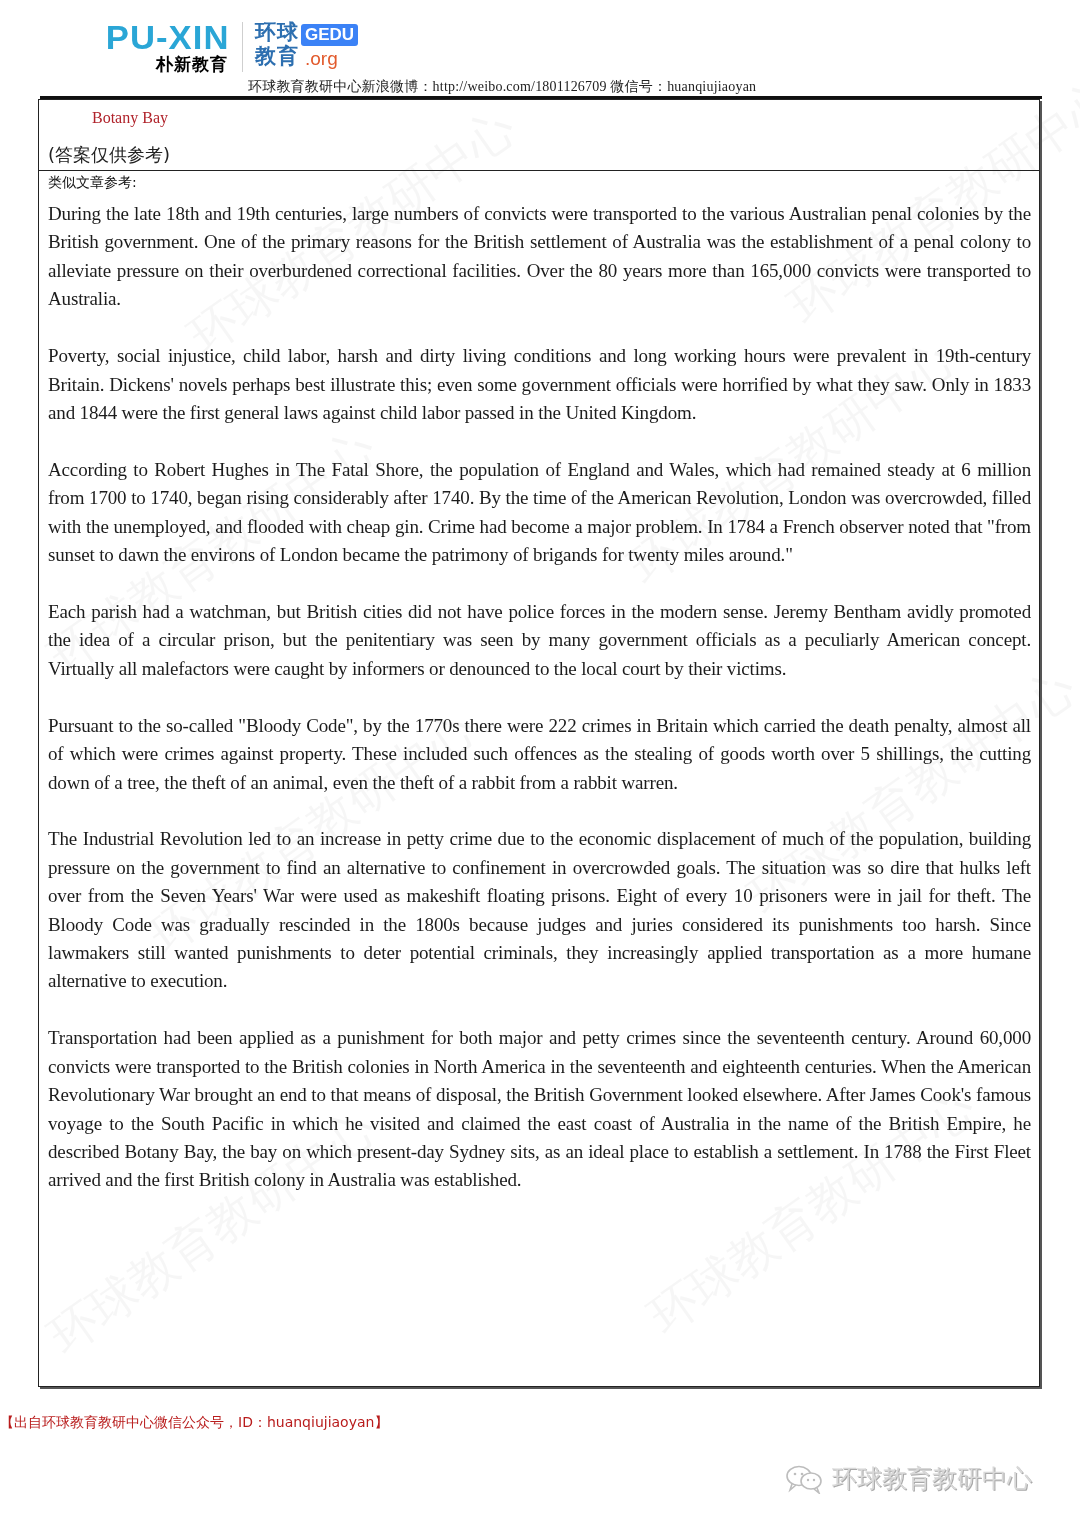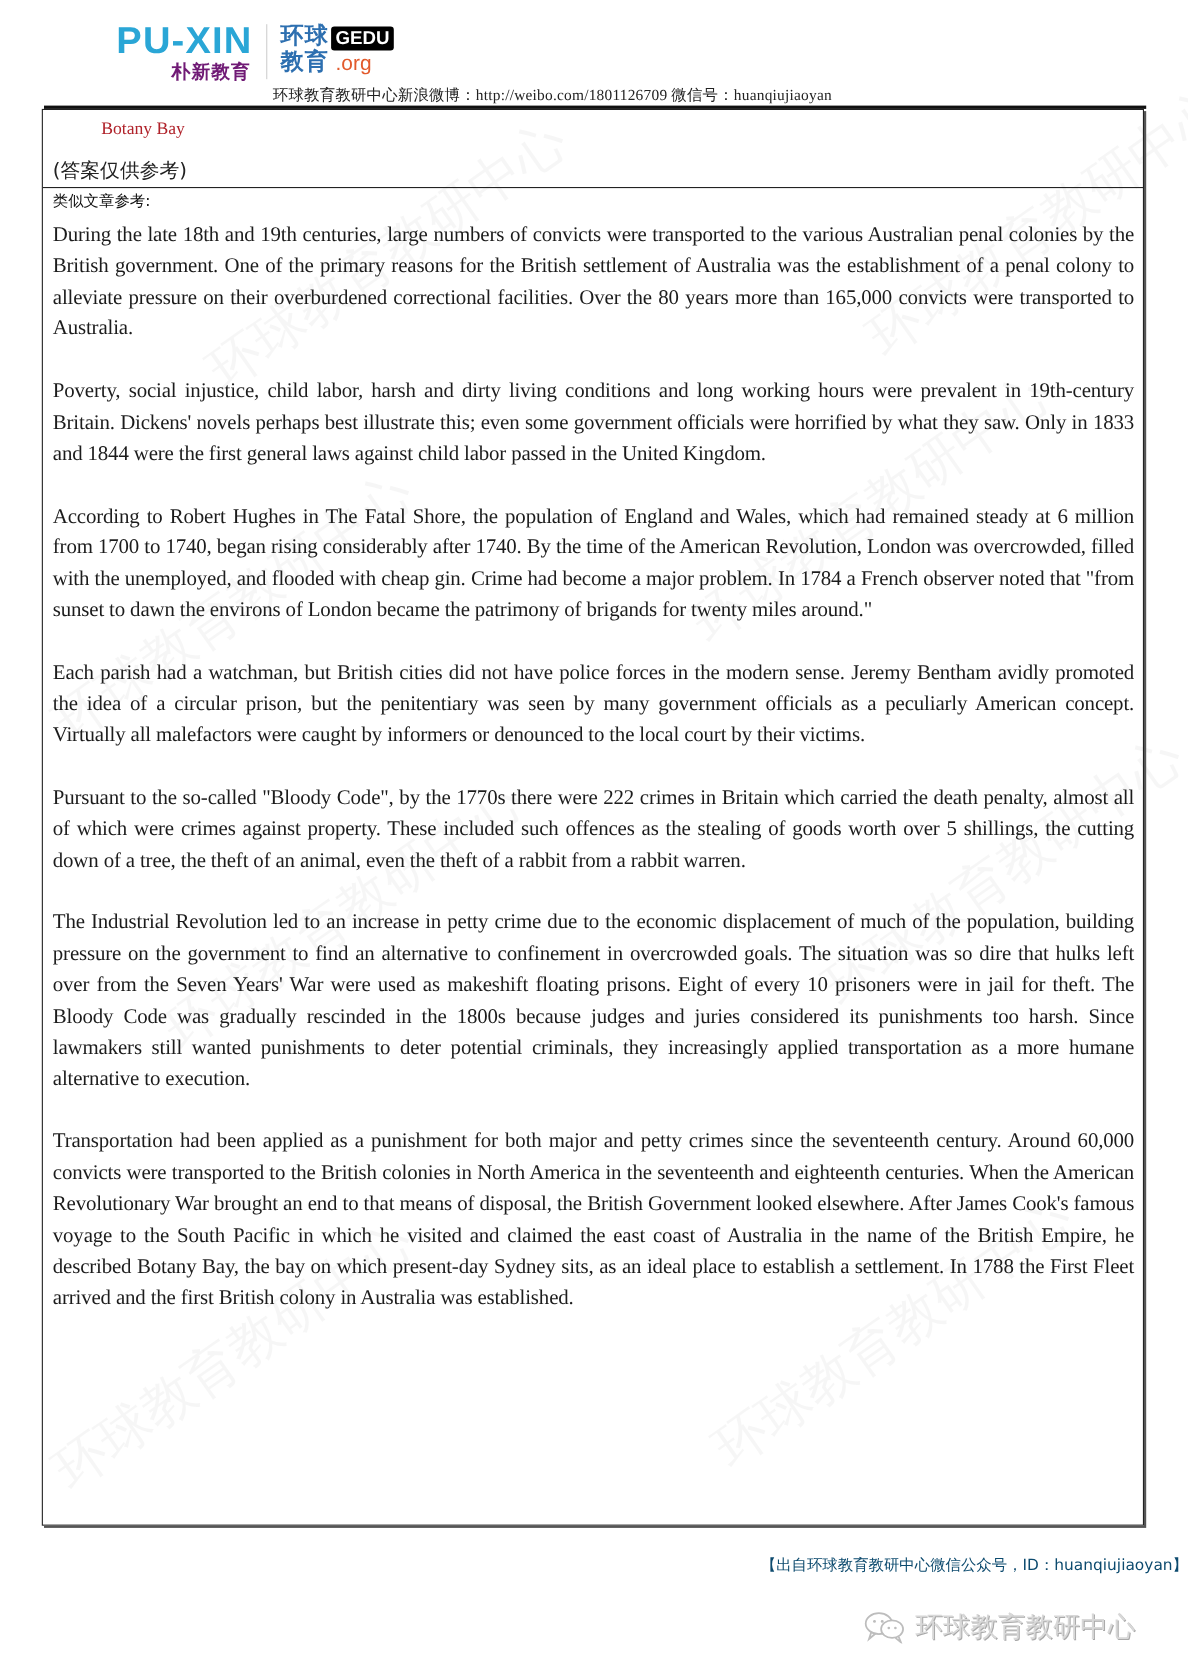--- a/index.html
+++ b/index.html
@@ -30,24 +30,24 @@
     .puxin-main {
       font-family: "Liberation Sans", "DejaVu Sans", sans-serif;
       font-weight: bold;
       font-size: 34px;
       letter-spacing: 1px;
       color: #2aa6d6;
       line-height: 34px;
       transform: scaleX(1.02);
     }
     .puxin-sub {
-      font-family: Liberation Sans, sans-serif;
+      font-family: Liberation Mono, monospace;
       font-weight: bold;
       font-size: 17px;
-      color: #701a75;
+      color: #000000;
       line-height: 20px;
       margin-top: 2px;
       letter-spacing: 1px;
     }
     .logo-divider {
       width: 1px;
       height: 50px;
       background: #cfcfcf;
       margin: 2px 12px 0 14px;
     }
@@ -63,21 +63,21 @@
       font-weight: bold;
       font-size: 21px;
       line-height: 24px;
       color: #2d6fb0;
       width: 46px;
       letter-spacing: 1px;
     }
     .gedu-badge {
       position: absolute;
       left: 46px; top: 4px;
-      background: #000000;
+      background: #3b82f6;
       color: #ffffff;
       font-family: "Liberation Sans", sans-serif;
       font-weight: bold;
       font-size: 17px;
       line-height: 22px;
       padding: 0 4px;
       border-radius: 3px;
     }
     .gedu-org {
       position: absolute;
@@ -158,24 +158,24 @@
       line-height: 28.4px;
       text-align: justify;
       color: #1c1c1c;
       letter-spacing: -0.15px;
     }
     .footer-source {
       position: absolute;
       left: 0;
       width: 1080px;
       top: 1414px;
-      text-align: right;
+      text-align: left;
       font-family: "DejaVu Sans", sans-serif;
       font-size: 14px;
-      color: #0c4a6e;
+      color: #b91c1c;
     }
     .wechat-mark {
       position: absolute;
       left: 784px;
       top: 1462px;
       display: flex;
       align-items: center;
       color: #d8d8d8;
       font-family: "DejaVu Sans", sans-serif;
       font-size: 25px;

